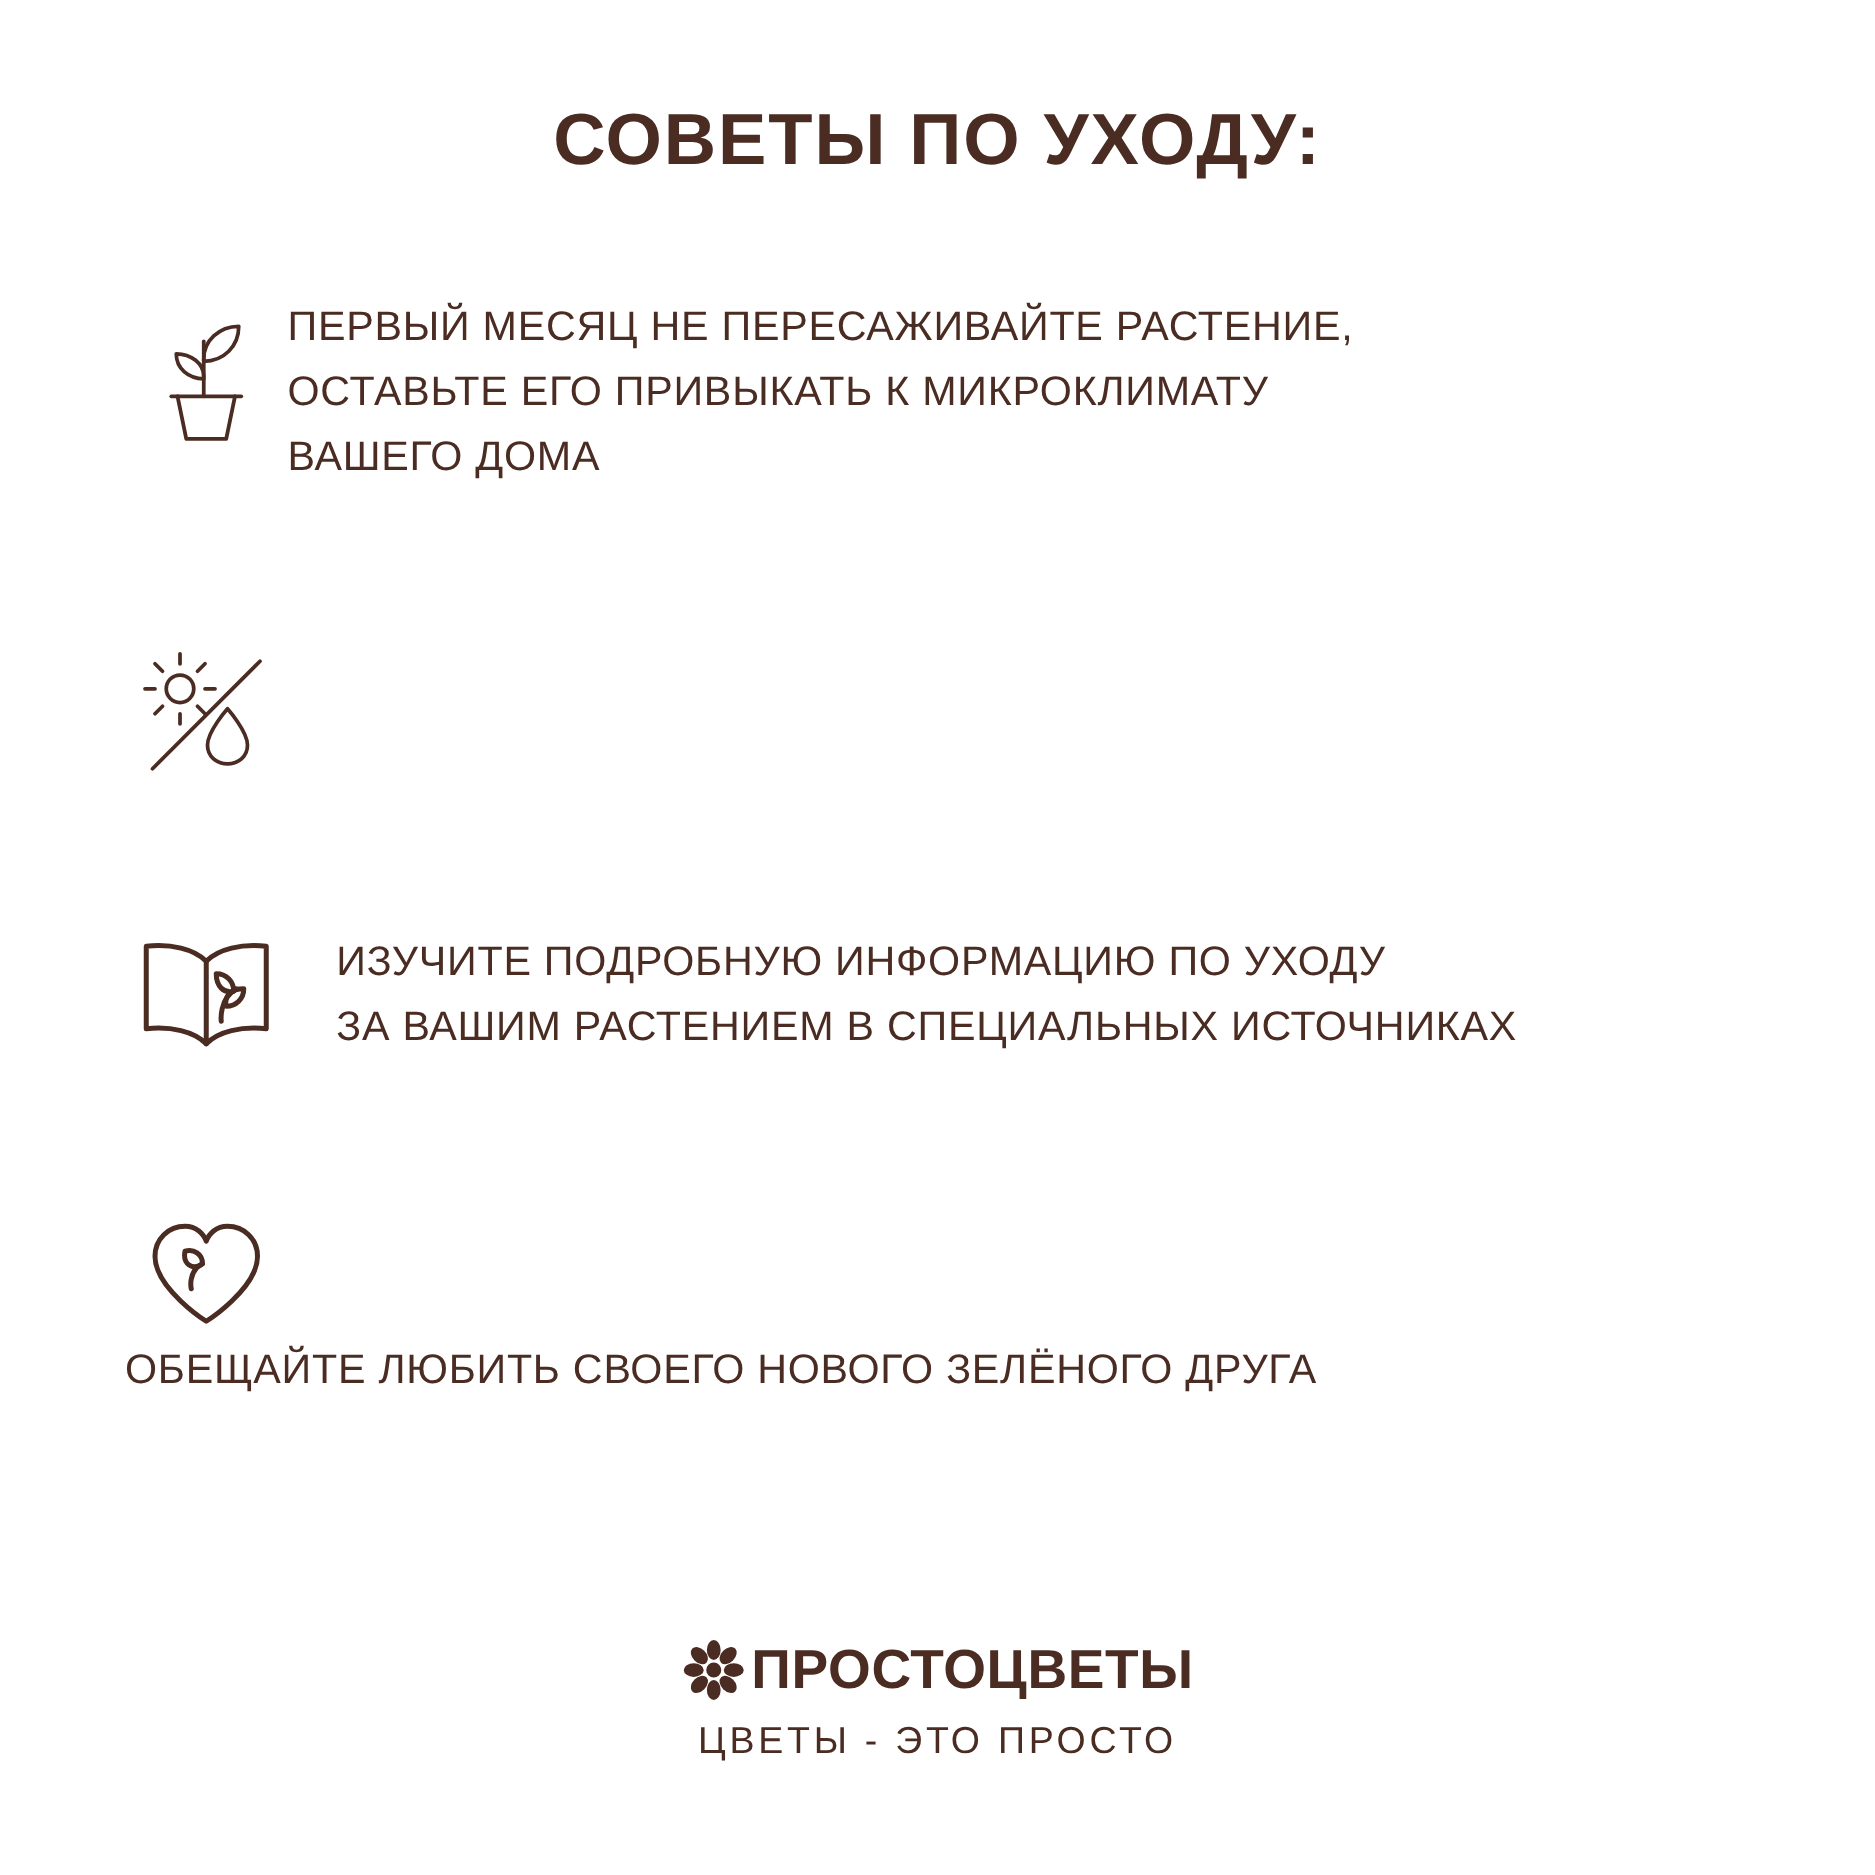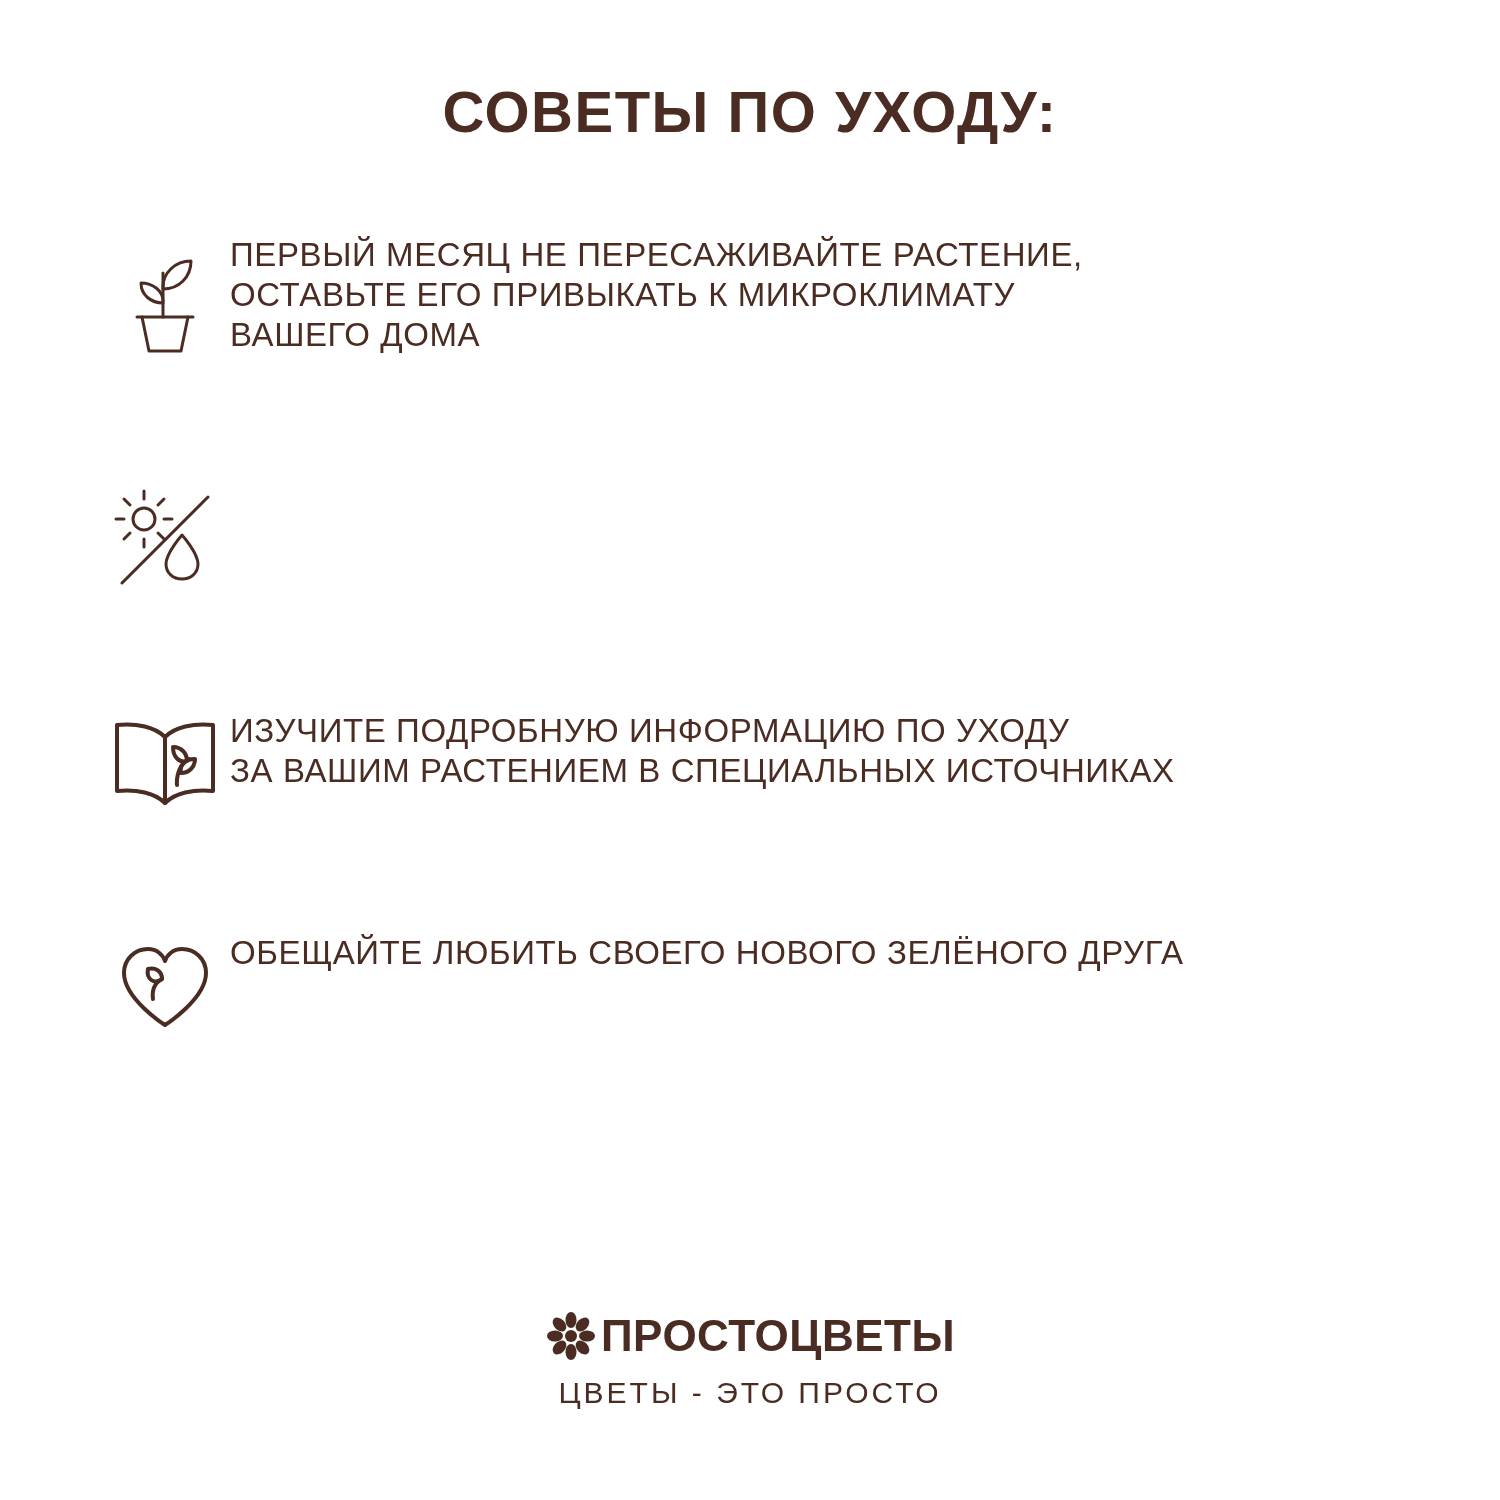--- a/index.html
+++ b/index.html
@@ -46,31 +46,31 @@
   .tip-icon {
     width: 130px;
     min-width: 130px;
     display: flex;
     justify-content: center;
     align-items: flex-start;
     padding-top: 4px;
   }
   .tip-text {
     font-size: 33px;
-    line-height: 40px;
+    line-height: 52px;
     letter-spacing: 0.6px;
     color: #4a2c22;
     padding-top: 0;
     white-space: pre-line;
   }
   
   #tip-0 { margin-top: 0; }
   #tip-1 { margin-top: 120px; }
-  #tip-2 { margin-top: 118px; }
-  #tip-3 { margin-top: 118px; }
+  #tip-2 { margin-top: 118px; gap: 39px; }
+  #tip-3 { margin-top: 118px; flex-direction: column; }
 
   .footer {
     position: absolute;
     left: 0;
     top: 1310px;
     width: 1500px;
     text-align: center;
   }
   .brand-row {
     display: flex;

